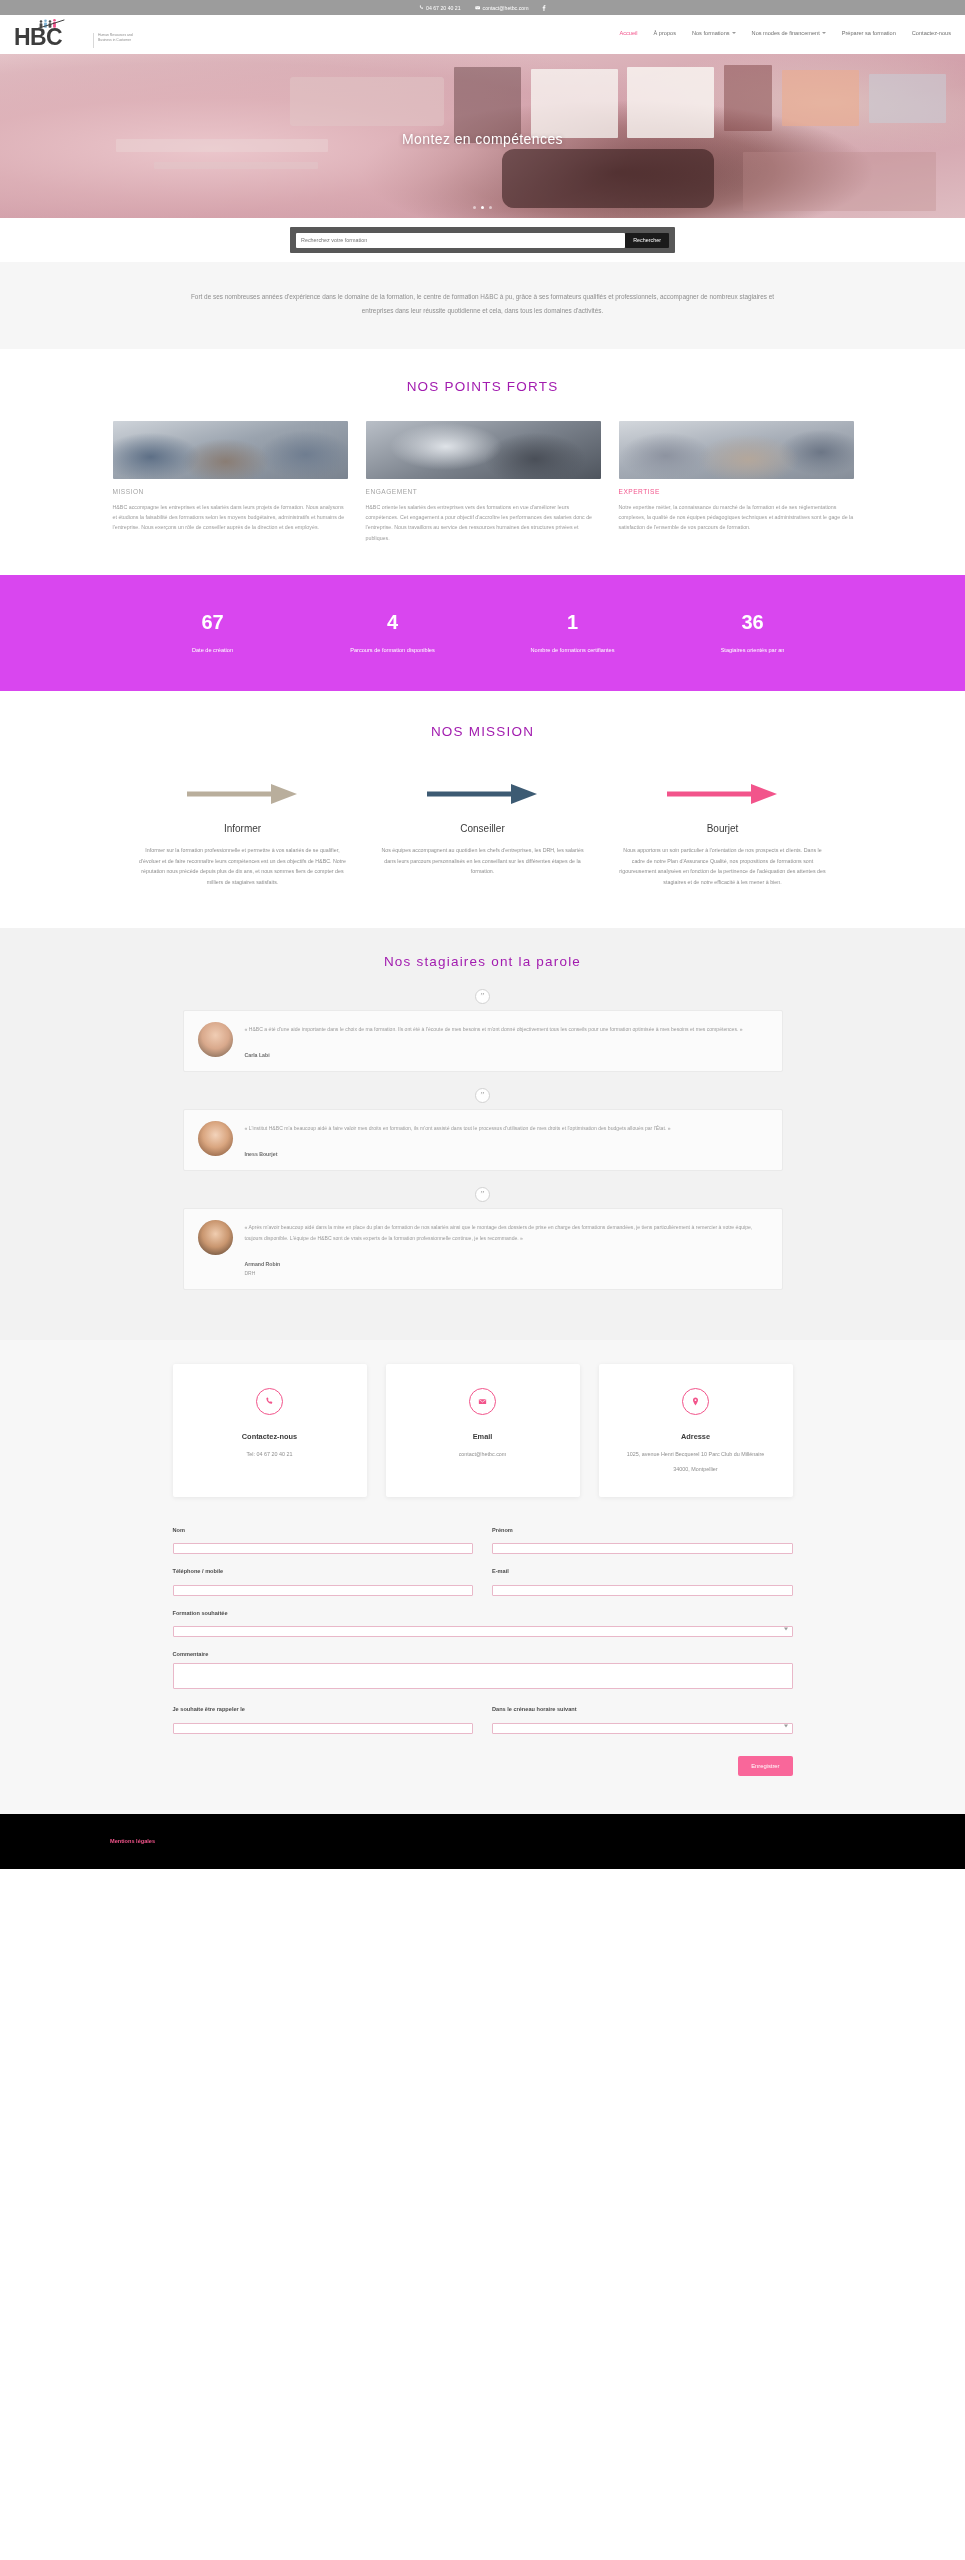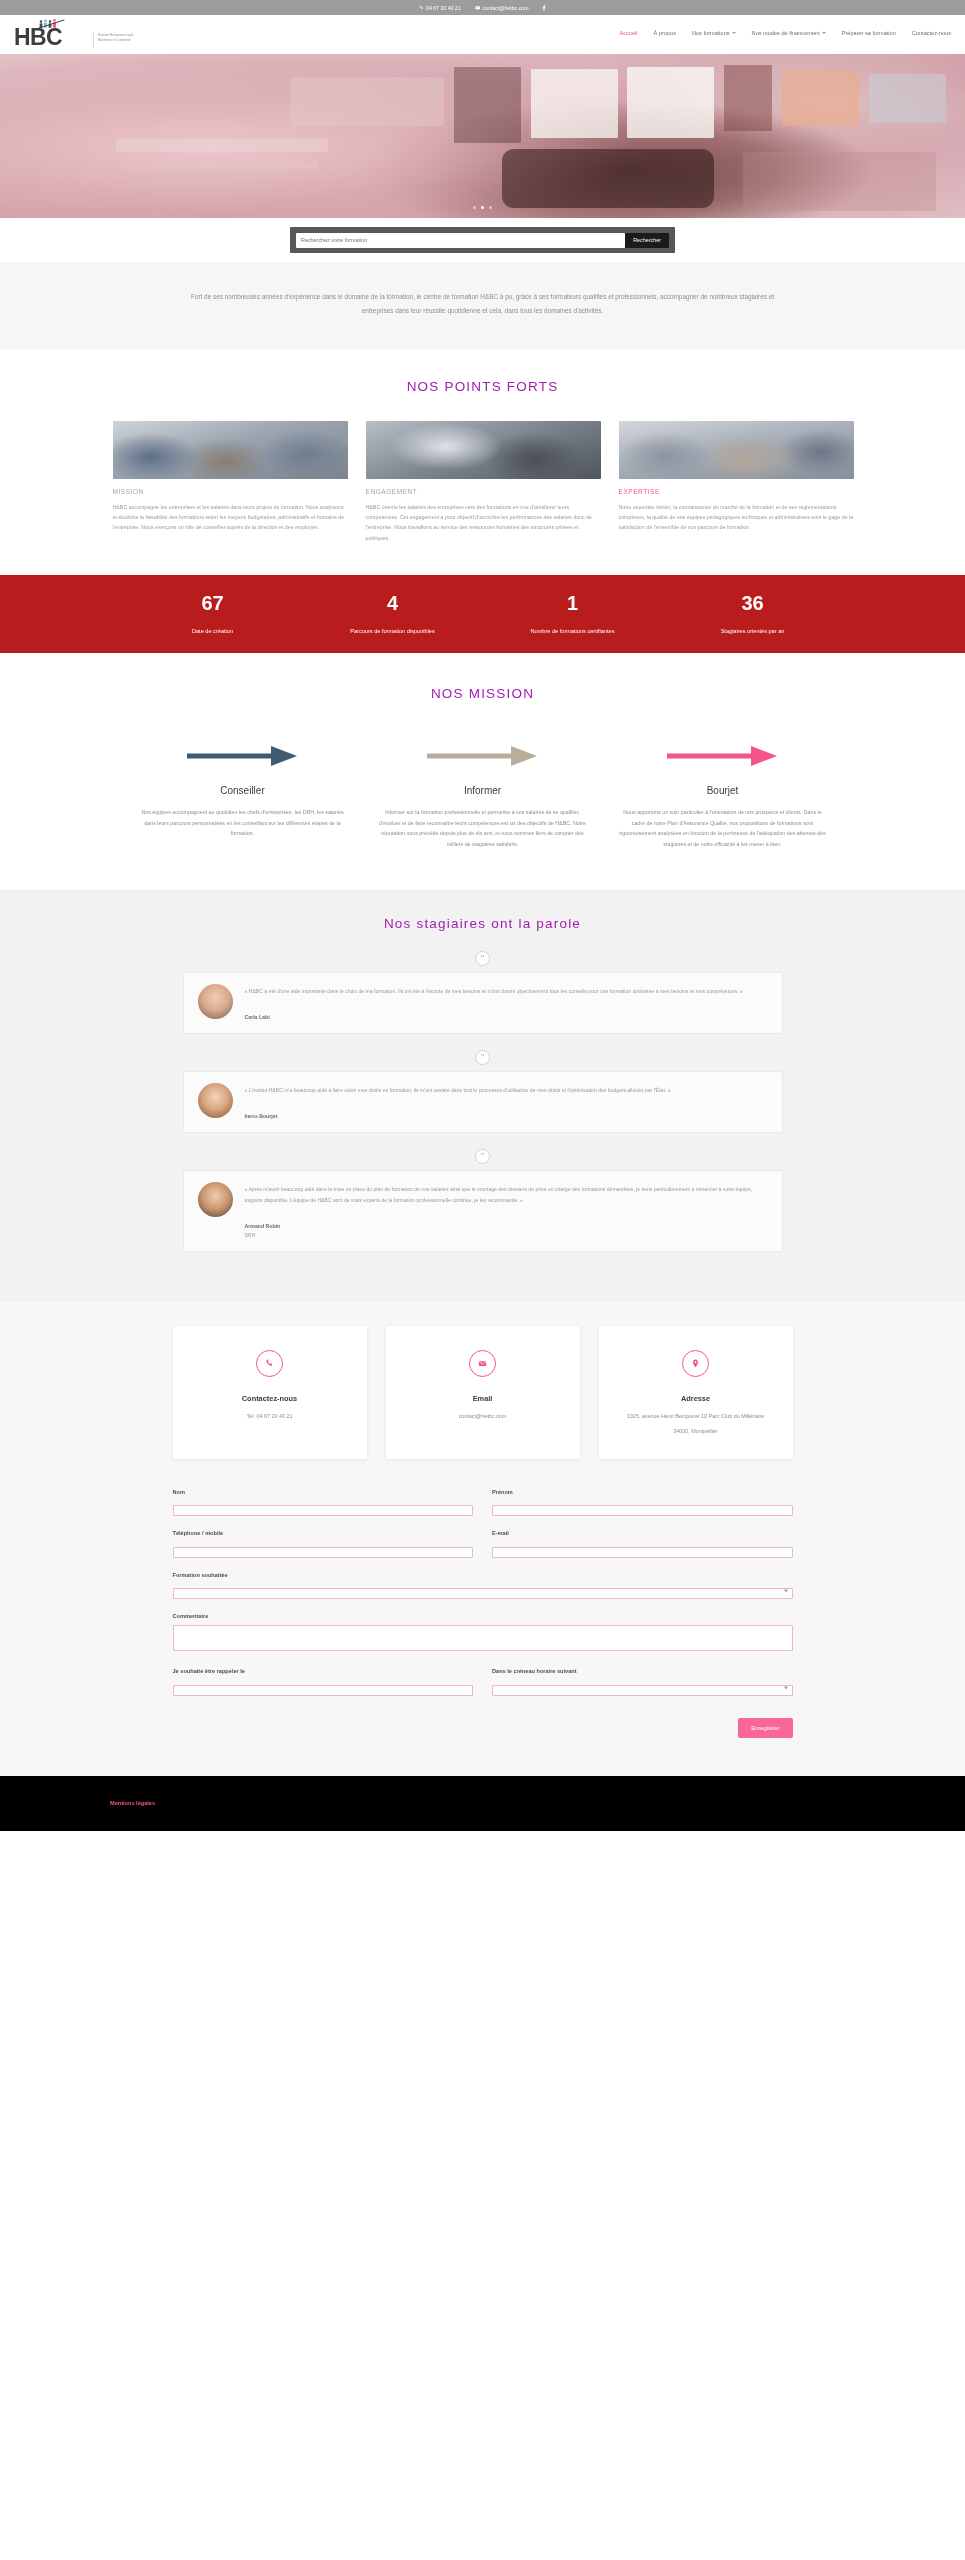--- a/index.html
+++ b/index.html
@@ -114,21 +114,21 @@
       linear-gradient(170deg,#d3d7dc 0%,#a5acb6 48%,#868e99 100%);}
   .card h3{
     font-size:6.6px;font-weight:400;letter-spacing:0.5px;margin:9px 0 7px;
     color:#a3a3a3;
   }
   .card.pinkh h3{color:#f2548b;}
   .card p{font-size:5.3px;line-height:1.95;color:#9b9b9b;}
 
   
   .stats{
-    background:#b91c1c;margin-top:32px;height:78px;display:flex;align-items:center;
+    background:#d946ef;margin-top:32px;height:116px;display:flex;align-items:center;
     justify-content:center;
   }
   .stats-inner{width:720px;display:flex;}
   .stat{flex:1;text-align:center;color:#ffffff;}
   .stat .num{font-size:20px;font-weight:bold;line-height:1;margin-bottom:14px;}
   .stat .lbl{font-size:5.6px;line-height:1.55;padding:0 12px;}
 
   
   .valeurs{background:#ffffff;padding:33px 0 40px;}
   .valeurs .sec-title{margin-bottom:40px;}
@@ -279,20 +279,21 @@
       <i style="left:65%;top:8%;width:9%;height:43%;background:rgba(250,248,244,.8);"></i>
       <i style="left:75%;top:7%;width:5%;height:40%;background:rgba(120,60,60,.45);"></i>
       <i style="left:81%;top:10%;width:8%;height:34%;background:rgba(236,172,140,.6);"></i>
       <i style="left:90%;top:12%;width:8%;height:30%;background:rgba(200,205,215,.55);"></i>
       <i style="left:52%;top:58%;width:22%;height:36%;background:rgba(45,22,22,.55);border-radius:12px;"></i>
       <i style="left:30%;top:14%;width:16%;height:30%;background:rgba(225,200,200,.5);border-radius:3px;"></i>
       <i style="left:12%;top:52%;width:22%;height:8%;background:rgba(235,215,215,.45);"></i>
       <i style="left:16%;top:66%;width:17%;height:4%;background:rgba(225,200,202,.5);"></i>
       <i style="left:77%;top:60%;width:20%;height:36%;background:rgba(190,140,140,.35);"></i>
     </div>
+    <div class="hero-title">Montez en compétences</div>
     <div class="hero-dots">
       <span></span>
       <span class="on"></span>
       <span></span>
     </div>
   </div>
 
   <div class="searchstrip">
     <div class="searchbox">
       <input type="text" placeholder="Recherchez votre formation" style="">
@@ -345,36 +346,36 @@
       </div>
     </div>
   </div>
 
   <div class="valeurs">
     <h2 class="sec-title">NOS MISSION</h2>
     <div class="vcards">
       <div class="vcard">
         <div class="arrow-wrap">
           <svg width="115" height="26" viewBox="0 0 115 26">
+            <path d="M2 13 H88" stroke="#b9ae9c" stroke-width="5" stroke-linecap="butt" fill="none"></path>
+            <path d="M86 3 L112 13 L86 23 Z" fill="#b9ae9c"></path>
+          </svg>
+        </div>
+        <h3>Informer</h3>
+        <p>Informer sur la formation professionnelle et permettre à vos salariés de se qualifier, d'évoluer et de faire reconnaître leurs compétences est un des objectifs de H&amp;BC. Notre réputation nous précède depuis plus de dix ans, et nous sommes fiers de compter des milliers de stagiaires satisfaits.</p>
+      </div>
+      <div class="vcard">
+        <div class="arrow-wrap">
+          <svg width="115" height="26" viewBox="0 0 115 26">
             <path d="M2 13 H88" stroke="#3d5b73" stroke-width="5" stroke-linecap="butt" fill="none"></path>
             <path d="M86 3 L112 13 L86 23 Z" fill="#3d5b73"></path>
           </svg>
         </div>
         <h3>Conseiller</h3>
         <p>Nos équipes accompagnent au quotidien les chefs d'entreprises, les DRH, les salariés dans leurs parcours personnalisés en les conseillant sur les différentes étapes de la formation.</p>
-      </div>
-      <div class="vcard">
-        <div class="arrow-wrap">
-          <svg width="115" height="26" viewBox="0 0 115 26">
-            <path d="M2 13 H88" stroke="#b9ae9c" stroke-width="5" stroke-linecap="butt" fill="none"></path>
-            <path d="M86 3 L112 13 L86 23 Z" fill="#b9ae9c"></path>
-          </svg>
-        </div>
-        <h3>Informer</h3>
-        <p>Informer sur la formation professionnelle et permettre à vos salariés de se qualifier, d'évoluer et de faire reconnaître leurs compétences est un des objectifs de H&amp;BC. Notre réputation nous précède depuis plus de dix ans, et nous sommes fiers de compter des milliers de stagiaires satisfaits.</p>
       </div>
       <div class="vcard">
         <div class="arrow-wrap">
           <svg width="115" height="26" viewBox="0 0 115 26">
             <path d="M2 13 H88" stroke="#f2548b" stroke-width="5" stroke-linecap="butt" fill="none"></path>
             <path d="M86 3 L112 13 L86 23 Z" fill="#f2548b"></path>
           </svg>
         </div>
         <h3>Bourjet</h3>
         <p>Nous apportons un soin particulier à l'orientation de nos prospects et clients. Dans le cadre de notre Plan d'Assurance Qualité, nos propositions de formations sont rigoureusement analysées en fonction de la pertinence de l'adéquation des attentes des stagiaires et de notre efficacité à les mener à bien.</p>

